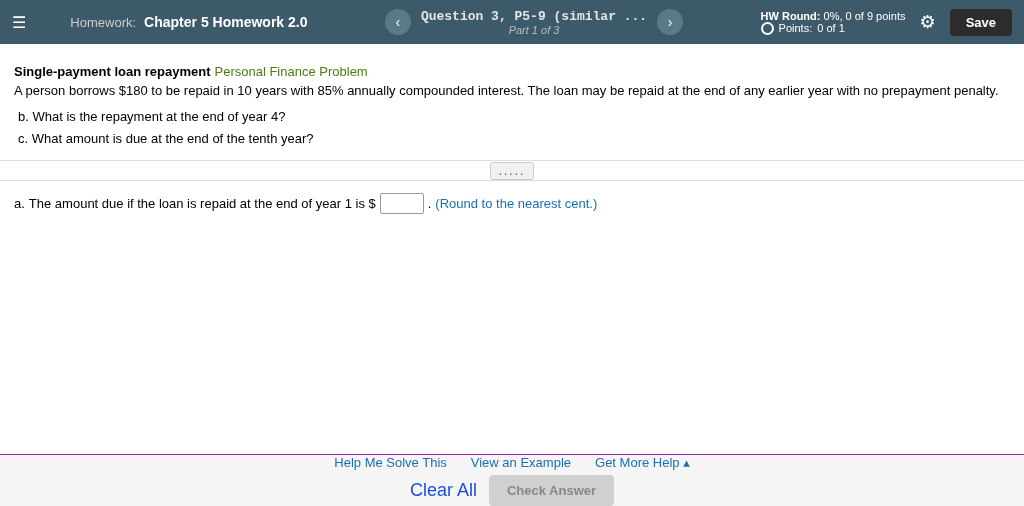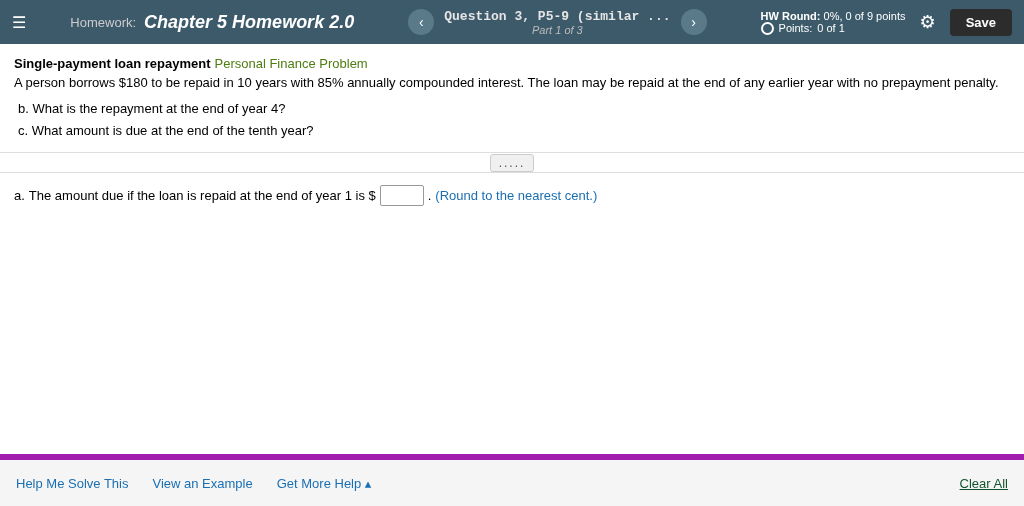--- a/index.html
+++ b/index.html
@@ -23,24 +23,23 @@
     .hamburger-icon {
       font-size: 16px;
       cursor: pointer;
     }
     .header-homework-label {
       font-size: 13px;
       color: #ccc;
       margin-left: 36px;
     }
     .header-title {
-      font-size: 18px;
-      font-weight: bold;
-      color: #fff;
-      font-style: italic;
+      font-size: 14px;
+      font-weight: bold;
+      color: #fff;
     }
     .header-center {
       flex: 1;
       display: flex;
       flex-direction: column;
       align-items: center;
       justify-content: center;
     }
     .nav-row {
       display: flex;
@@ -203,31 +202,33 @@
     .content-wrapper {
       display: flex;
       flex-direction: column;
       height: calc(506px - 44px);
     }
 
     
     .main-content {
       flex: 1;
       overflow-y: auto;
+      margin-top: 8px;
     }
 
     
     .footer {
       background: #f5f5f5;
-      border-top: 6px solid #a21caf;
+      border-top: 1px solid #a21caf;
       height: 52px;
       display: flex;
       align-items: center;
       padding: 0 16px;
       justify-content: space-between;
+      flex-direction: column;
     }
     .footer-left {
       display: flex;
       align-items: center;
       gap: 24px;
     }
     .footer-btn {
       background: none;
       border: none;
       font-size: 13px;
@@ -236,24 +237,23 @@
       font-weight: 500;
     }
     .footer-right {
       display: flex;
       align-items: center;
       gap: 12px;
     }
     .clear-all-btn {
       background: none;
       border: none;
-      font-size: 13px;
-      color: #14532d;
-      cursor: pointer;
-      text-decoration: underline;
+      font-size: 18px;
+      color: #1d4ed8;
+      cursor: pointer;
     }
     .check-answer-btn {
       background: #d0d0d0;
       color: #888;
       border: none;
       border-radius: 4px;
       padding: 8px 18px;
       font-size: 13px;
       font-weight: bold;
       cursor: pointer;
@@ -326,15 +326,16 @@
   </div>
 
   <div class="footer">
     <div class="footer-left">
       <button class="footer-btn">Help Me Solve This</button>
       <button class="footer-btn">View an Example</button>
       <button class="footer-btn">Get More Help ▴</button>
     </div>
     <div class="footer-right">
       <button class="clear-all-btn">Clear All</button>
+      <button class="check-answer-btn">Check Answer</button>
     </div>
   </div>
 </div>
 
 </body></html>

